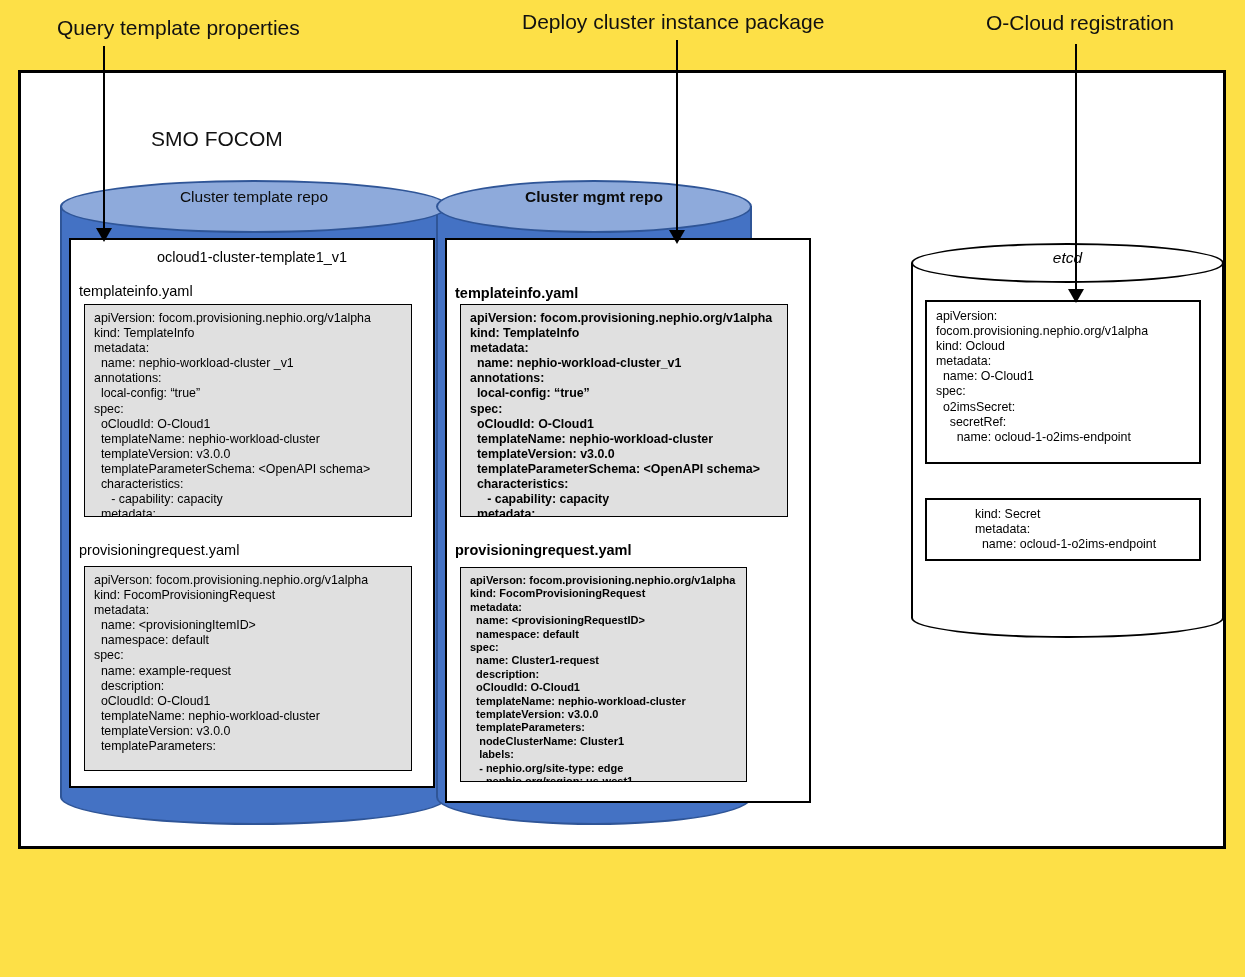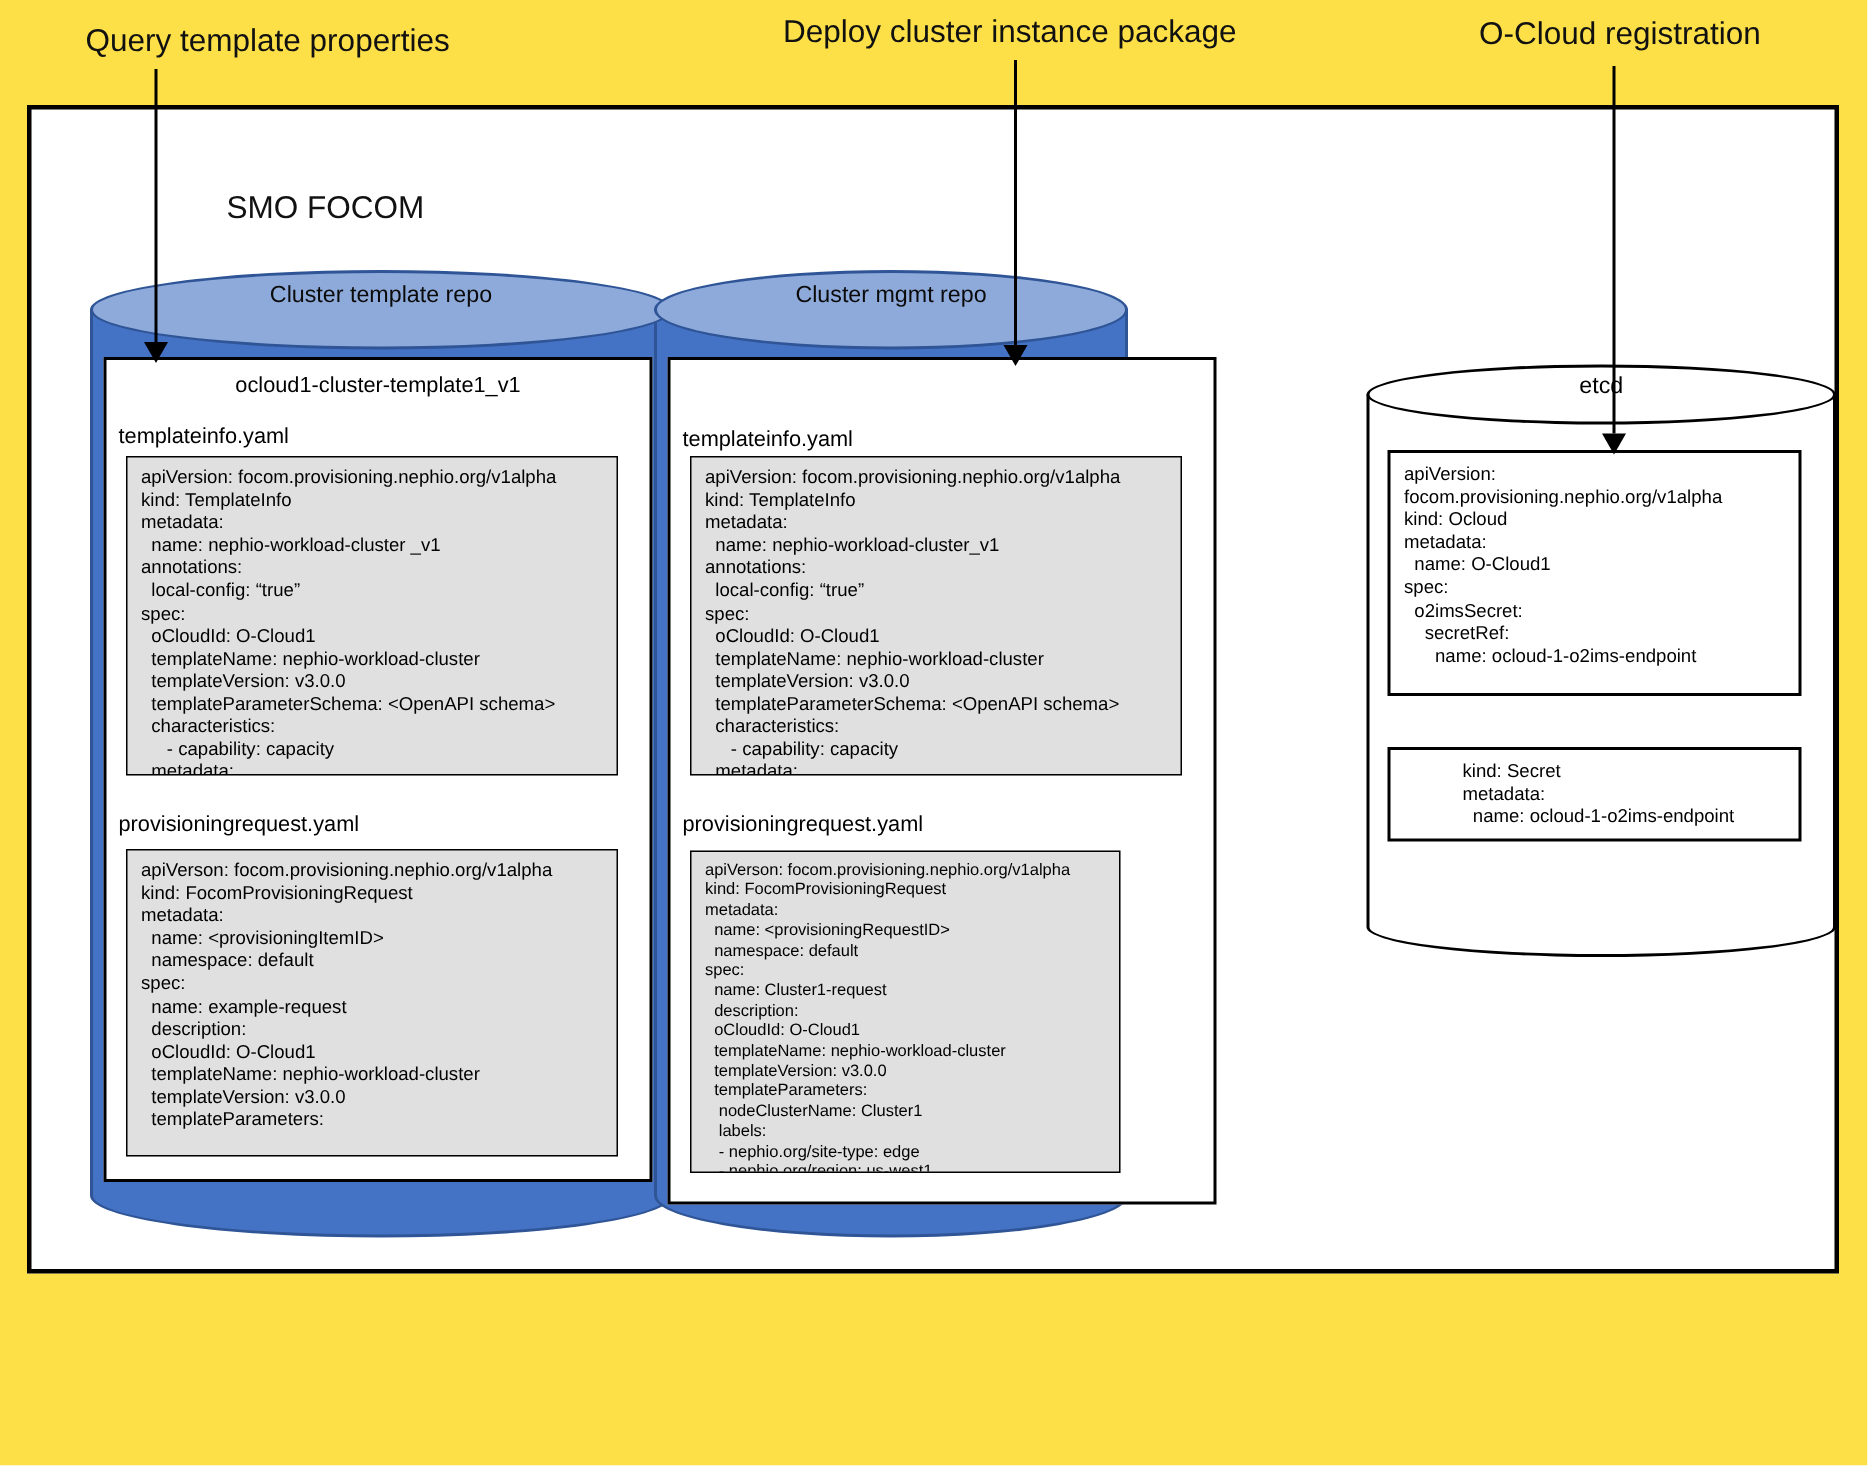--- a/index.html
+++ b/index.html
@@ -25,21 +25,21 @@
   .cyl-label { position:absolute; left:0; right:0; text-align:center; font-size:15.5px; z-index:3; }
 
   .repo-cyl .cyl-body { top:26px; bottom:0; background:#4472C4; border:2.5px solid #2F5597;
     border-radius:0 0 50% 50% / 0 0 28px 28px; }
   .repo-cyl .cyl-top-ellipse { height:53px; background:#8EAADB; border:2.5px solid #2F5597; }
   .repo-cyl .cyl-label { top:8px; color:#0b0b0b; }
 
   .etcd-cyl .cyl-body { top:20px; bottom:0; background:#fff; border:2px solid #000;
     border-radius:0 0 50% 50% / 0 0 20px 20px; }
   .etcd-cyl .cyl-top-ellipse { height:40px; background:#fff; border:2px solid #000; }
-  .etcd-cyl .cyl-label { top:6px; }
+  .etcd-cyl .cyl-label { top:6px;font-style:italic; }
 
   .pkg-box { position:absolute; background:#fff; border:2.5px solid #000; z-index:5; }
   .pkg-title { position:absolute; top:8px; left:10px; right:10px; text-align:center;
     font-size:14.5px; line-height:18px; color:#000; }
   .file-label { position:absolute; font-size:14.5px; color:#000; }
   .yaml-box { position:absolute; background:#E0E0E0; border:1.5px solid #000;
     padding:6px 0 12px 9px; overflow:hidden; }
   .yaml { font-size:12.4px; line-height:15.1px; white-space:pre;
     font-family:"Liberation Sans", sans-serif; }
   .yaml-sm { font-size:11px; line-height:13.4px; }
@@ -110,21 +110,21 @@
   name: example-request
   description:
   oCloudId: O-Cloud1
   templateName: nephio-workload-cluster
   templateVersion: v3.0.0
   templateParameters:</div>
         </div>
       </div>
     </div>
 
-    <div class="cylinder repo-cyl" style="left:415px; top:107px; width:316px; height:645px;">
+    <div class="cylinder repo-cyl" style="left:415px; top:107px; width:316px; height:645px;font-weight:bold;">
       <div class="cyl-body"></div>
       <div class="cyl-top-ellipse"></div>
       <div class="cyl-label">Cluster mgmt repo</div>
 
       <div class="pkg-box" style="left:9px; top:58px; width:366px; height:565px;">
         <div class="file-label" style="left:8px; top:45px;">templateinfo.yaml</div>
         <div class="yaml-box" style="left:13px; top:64px; width:328px; height:213px;">
           <div class="yaml">apiVersion: focom.provisioning.nephio.org/v1alpha
 kind: TemplateInfo
 metadata:

